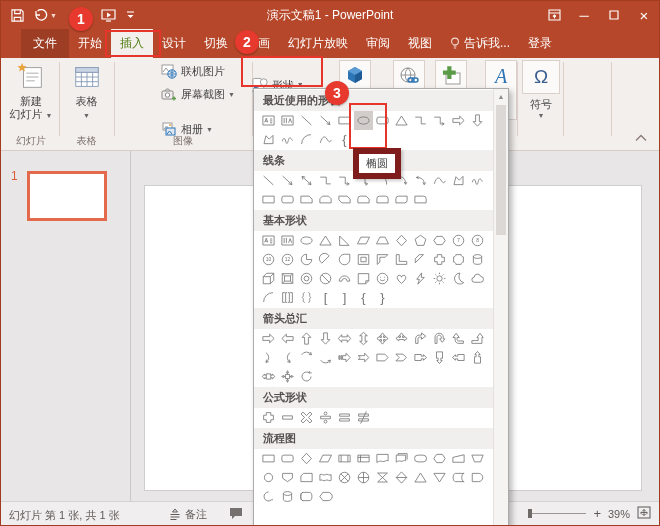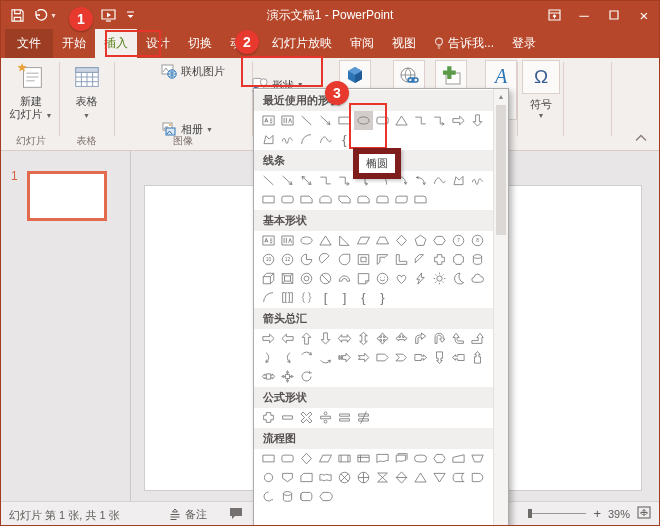--- a/index.html
+++ b/index.html
@@ -12,21 +12,21 @@
   .qat { display:flex; align-items:center; gap:10px; padding-left:10px; }
   .qicon { display:inline-flex; align-items:center; color:#fff; cursor:default; }
   .qicon svg { display:block; }
   .dd-sm { font-size:7px; margin-left:2px; color:#f4d9d0; }
   #win-title { position:absolute; left:0; right:0; text-align:center; font-size:12px; color:#fff; }
   .wincontrols { position:absolute; right:0; top:0; height:28px; display:flex; align-items:center; }
   .winbtn { width:30px; height:28px; display:flex; align-items:center; justify-content:center;
             color:#fff; font-size:13px; }
   
   #tabrow { position:absolute; left:0; top:28px; width:100%; height:29px; background:#B7472A;
-            display:flex; align-items:stretch; padding-left:4px; }
+            display:flex; align-items:stretch; padding-left:20px; }
   .tab { display:flex; align-items:center; padding:0 9px; font-size:12px; color:#fff; white-space:nowrap; }
   .tab.darker { background:rgba(0,0,0,.14); padding:0 12px; }
   .tab.selected { background:#f3efed; color:#4d7c0f; }
   .tab .ticon { margin-right:4px; display:inline-flex; }
   
   #ribbon { position:absolute; left:0; top:57px; width:100%; height:93px; background:#f3efed;
             border-bottom:1px solid #d9ccc6; }
   .rgroup { position:absolute; top:0; height:92px; }
   .gsep { position:absolute; top:4px; bottom:14px; width:1px; background:#ddd0ca; }
   .glabel { position:absolute; bottom:2px; left:0; right:0; text-align:center; font-size:10px; color:#7b6f6a; }
@@ -217,20 +217,31 @@
         <span class="sicon">
           <svg width="16" height="16" viewBox="0 0 16 16">
               <rect x="1" y="2" width="11" height="9" fill="#fff" stroke="#9b9b9b"></rect>
               <path d="M2 9l3-4 3 4" stroke="#9b9b9b" fill="none"></path>
               <circle cx="11" cy="11" r="4.2" fill="#dce6f1" stroke="#2e75b6"></circle>
               <path d="M7 11h8 M11 7v8 M8.3 8.3c1.6 1.4 3.8 1.4 5.4 0 M8.3 13.7c1.6-1.4 3.8-1.4 5.4 0" stroke="#2e75b6" fill="none" stroke-width=".8"></path>
             </svg>
         </span>
         <span>联机图片</span>
       </div>
+      <div class="smallrow" style="left:46px;top:25px">
+        <span class="sicon">
+          <svg width="16" height="16" viewBox="0 0 16 16">
+              <rect x="1" y="5" width="11" height="8" rx="1" fill="#efeceb" stroke="#8a8a8a"></rect>
+              <path d="M4 5l1.5-2h2L9 5" fill="none" stroke="#8a8a8a"></path>
+              <circle cx="6.5" cy="9" r="2.2" fill="#fff" stroke="#8a8a8a"></circle>
+              <path d="M13 10.5v4 M11 12.5h4" stroke="#5b9b48" stroke-width="1.4"></path>
+            </svg>
+        </span>
+        <span>屏幕截图</span>&nbsp;<span class="dd">▼</span>
+      </div>
       <div class="smallrow" style="left:46px;top:60px">
         <span class="sicon">
           <svg width="16" height="16" viewBox="0 0 16 16">
               <rect x="2" y="2" width="9" height="7" fill="#fff" stroke="#9b9b9b"></rect>
               <path d="M3 8l2.5-3L8 8" stroke="#9b9b9b" fill="none"></path>
               <circle cx="9" cy="4" r="1" fill="#e8a33d"></circle>
               <rect x="5" y="7" width="9" height="7" fill="#dce6f1" stroke="#2e75b6"></rect>
               <path d="M6 13l2.5-3 2.5 3" stroke="#2e75b6" fill="none"></path>
             </svg>
         </span>

